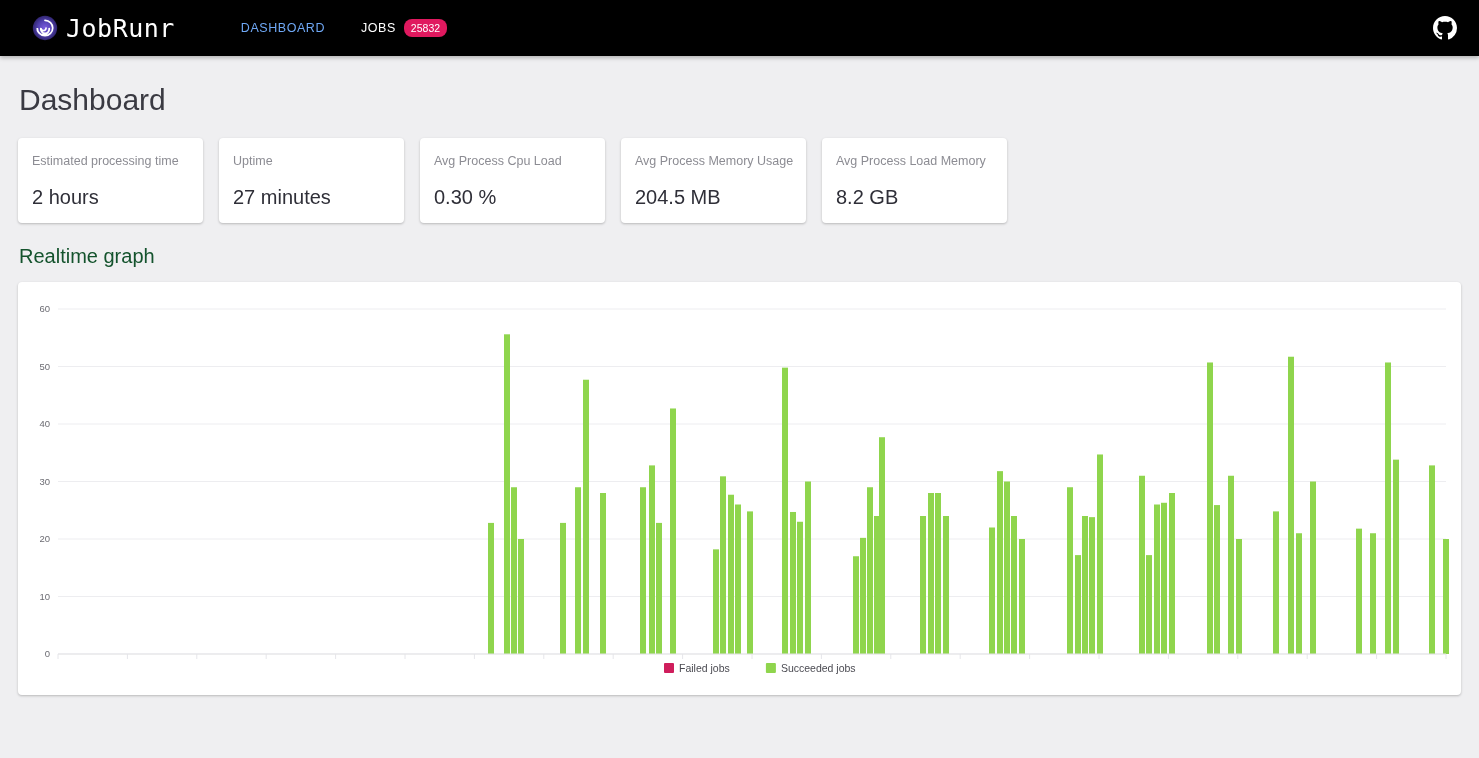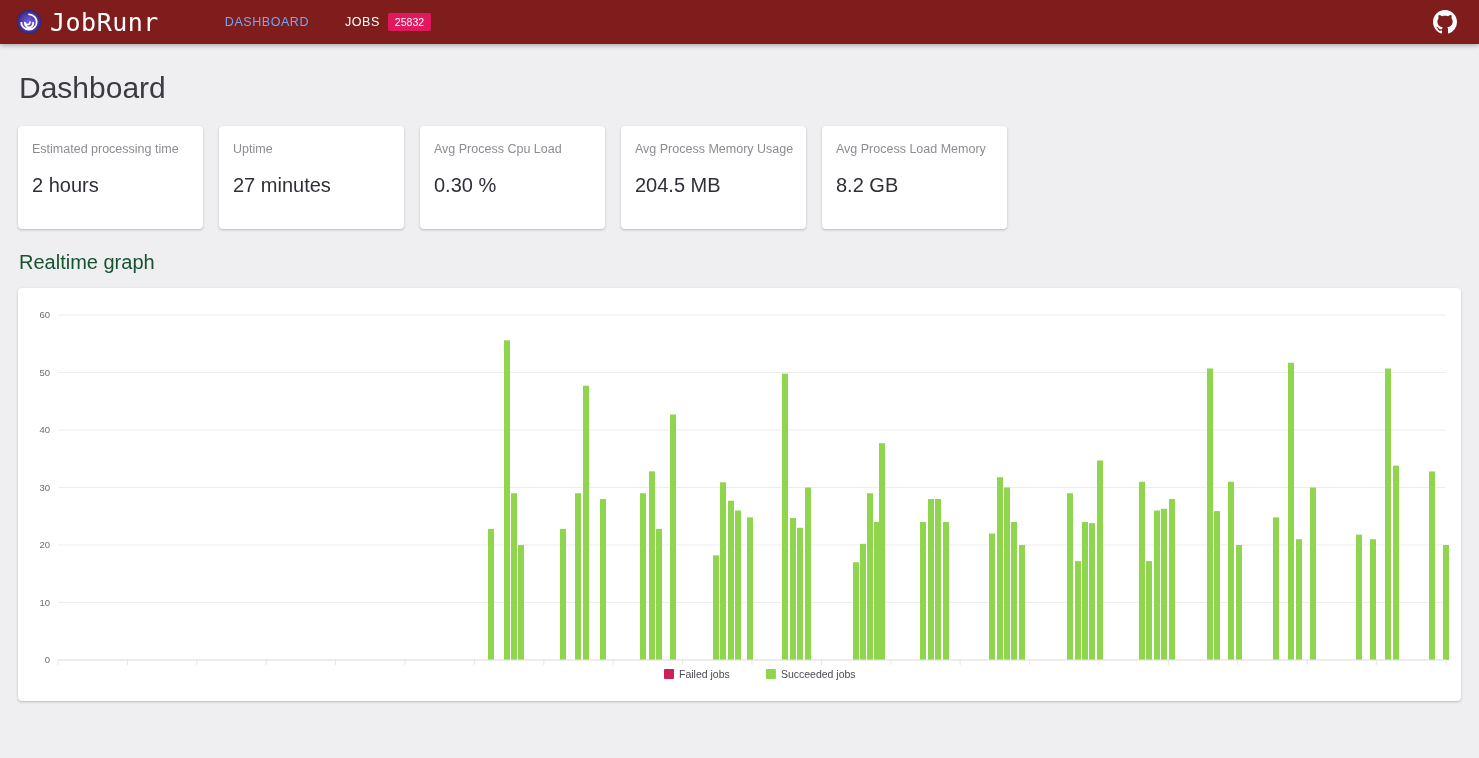--- a/index.html
+++ b/index.html
@@ -7,25 +7,25 @@
   html, body {
     margin: 0; padding: 0;
     width: 1479px; height: 758px;
     overflow: hidden;
     background: #efeff1;
     font-family: "Liberation Sans", sans-serif;
   }
 
   
   .navbar {
-    height: 44px;
-    background: #7f1d1d;
+    height: 56px;
+    background: #000000;
     display: flex;
     align-items: center;
-    padding: 0 18px 0 16px;
+    padding: 0 18px 0 32px;
     box-shadow: 0 2px 4px rgba(0,0,0,0.25);
     position: relative;
     z-index: 10;
   }
   .brand {
     display: flex;
     align-items: center;
     gap: 8px;
     margin-right: 48px;
     cursor: pointer;
@@ -53,21 +53,21 @@
     font-size: 12.5px;
     letter-spacing: 0.55px;
     color: #ffffff;
     font-weight: 400;
     white-space: nowrap;
   }
   .nav-item.active .nav-label { color: #6fa8f5; }
   .badge {
     background: #e0195f;
     color: #ffffff;
-    border-radius: 2px;
+    border-radius: 8px;
     font-size: 10.5px;
     line-height: 1;
     padding: 4px 7px 4px 7px;
     min-width: 19px;
     text-align: center;
     display: inline-block;
     font-weight: 400;
   }
   .nav-spacer { flex: 1 1 auto; }
   .gh-link { display:flex; align-items:center; cursor:pointer; padding: 0 4px; }
@@ -90,21 +90,21 @@
   
   .cards {
     display: flex;
     gap: 16px;
   }
   .card {
     background: #ffffff;
     border-radius: 4px;
     box-shadow: 0 1px 3px rgba(0,0,0,0.14), 0 1px 2px rgba(0,0,0,0.10);
     width: 185px;
-    height: 103px;
+    height: 85px;
     padding: 16px 14px 16px 14px;
   }
   .card-label {
     font-size: 12.5px;
     color: #8c8c93;
     font-weight: 400;
     line-height: 1.2;
     white-space: nowrap;
   }
   .card-value {

